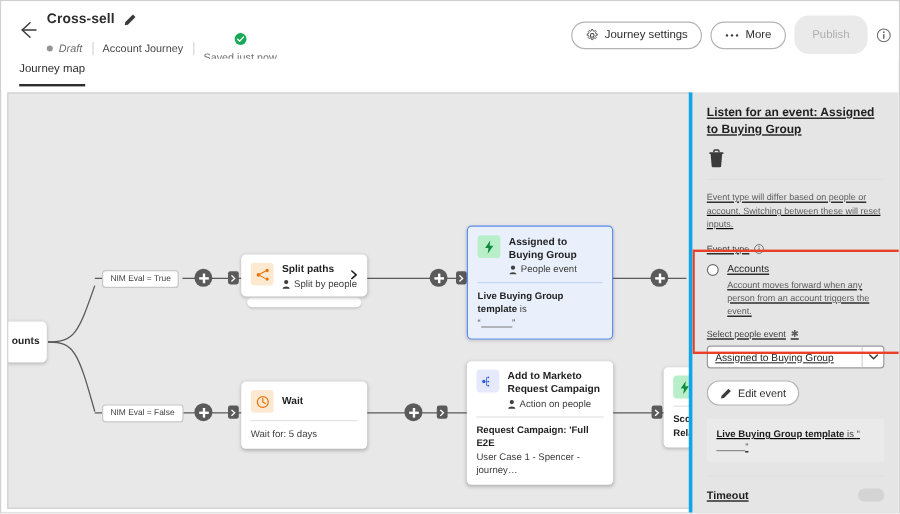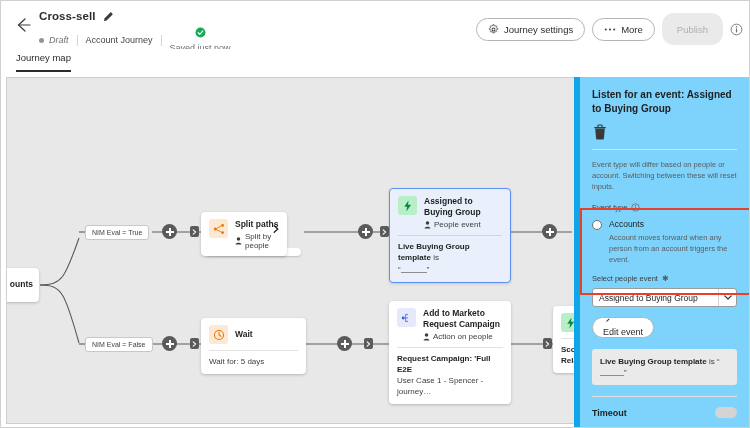--- a/index.html
+++ b/index.html
@@ -153,22 +153,23 @@
   .arrow-btn {
     position: absolute; width: 9px; height: 11px; border-radius: 2px;
     background: #5a5a5a; cursor: pointer;
     display: flex; align-items: center; justify-content: center;
   }
   .arrow-btn svg { display:block; }
 
   
   .panel {
     position: absolute; right: 0; top: 76px; width: 175px; height: 352px;
-    background: #7dd3fc; border-left: 6px solid #0ea5e9;
+    background: #e5e5e5; border-left: 3px solid #0ea5e9;
     overflow: hidden;
+    text-decoration: underline;
   }
   .panel-hd { padding: 11px 12px 0 12px; }
   .panel-title {
     font-size: 10px; font-weight: 700; color: #1f1f1f; line-height: 14px;
   }
   .trash-btn {
     margin-top: 8px; width: 16px; height: 16px; cursor: pointer;
     display: block;
   }
   .panel-rule { height: 1px; background: #e0e0e0; margin-top: 9px; }
@@ -210,23 +211,22 @@
     white-space: nowrap; overflow: hidden; text-overflow: ellipsis;
   }
   .sel-arrow {
     width: 18px; height: 100%; border-left: 1px solid #d4d4d4;
     display: flex; align-items: center; justify-content: center;
   }
 
   .edit-btn {
     margin-top: 10px; height: 21px; border: 1px solid #b4b4b4;
     border-radius: 11px; background: #fff; font-size: 9px; color: #2c2c2c;
-    display: inline-flex; gap: 5px; padding: 0 10px;
+    display: inline-flex; align-items: center; gap: 5px; padding: 0 10px;
     cursor: pointer;
-    flex-direction: column;
   }
   .chip {
     margin: 11px 0 0 0; background: #eaeaea; border-radius: 3px;
     padding: 7px 8px; font-size: 8px; color: #3d3d3d; line-height: 11px;
   }
   .chip b { color: #1f1f1f; font-weight: 700; }
   .panel-rule2 { height: 1px; background: #e0e0e0; margin-top: 11px; }
 
   .timeout-row {
     display: flex; align-items: center; justify-content: space-between;
@@ -368,21 +368,21 @@
         </svg>
     </div>
     <div class="plus-btn" style="left:489px; top:258px;"></div>
     <div class="arrow-btn" style="left:536px; top:260px;">
       <svg width="5" height="6" viewBox="0 0 5 6">
           <path d="M1.2 .8 L3.6 3 L1.2 5.2" fill="none" stroke="#fff" stroke-width="1.1" stroke-linecap="round"></path>
         </svg>
     </div>
 
     <div class="stack" style="left:199px; top:170px; width:95px; height:8px;"></div>
-    <div class="node" style="left:194px; top:134px; width:86px;">
+    <div class="node" style="left:194px; top:134px; width:105px;">
       <div class="node-head">
         <div class="node-ico" style="background:#fde9d2;">
           <svg width="12" height="12" viewBox="0 0 14 14">
             <circle cx="2.8" cy="7" r="1.8" fill="#e8730a"></circle>
             <circle cx="11.2" cy="2.8" r="1.6" fill="#e8730a"></circle>
             <circle cx="11.2" cy="11.2" r="1.6" fill="#e8730a"></circle>
             <path d="M4.3 6.2 L9.8 3.3 M4.3 7.8 L9.8 10.7" stroke="#e8730a" stroke-width="1"></path>
           </svg>
         </div>
         <div class="node-txt">

